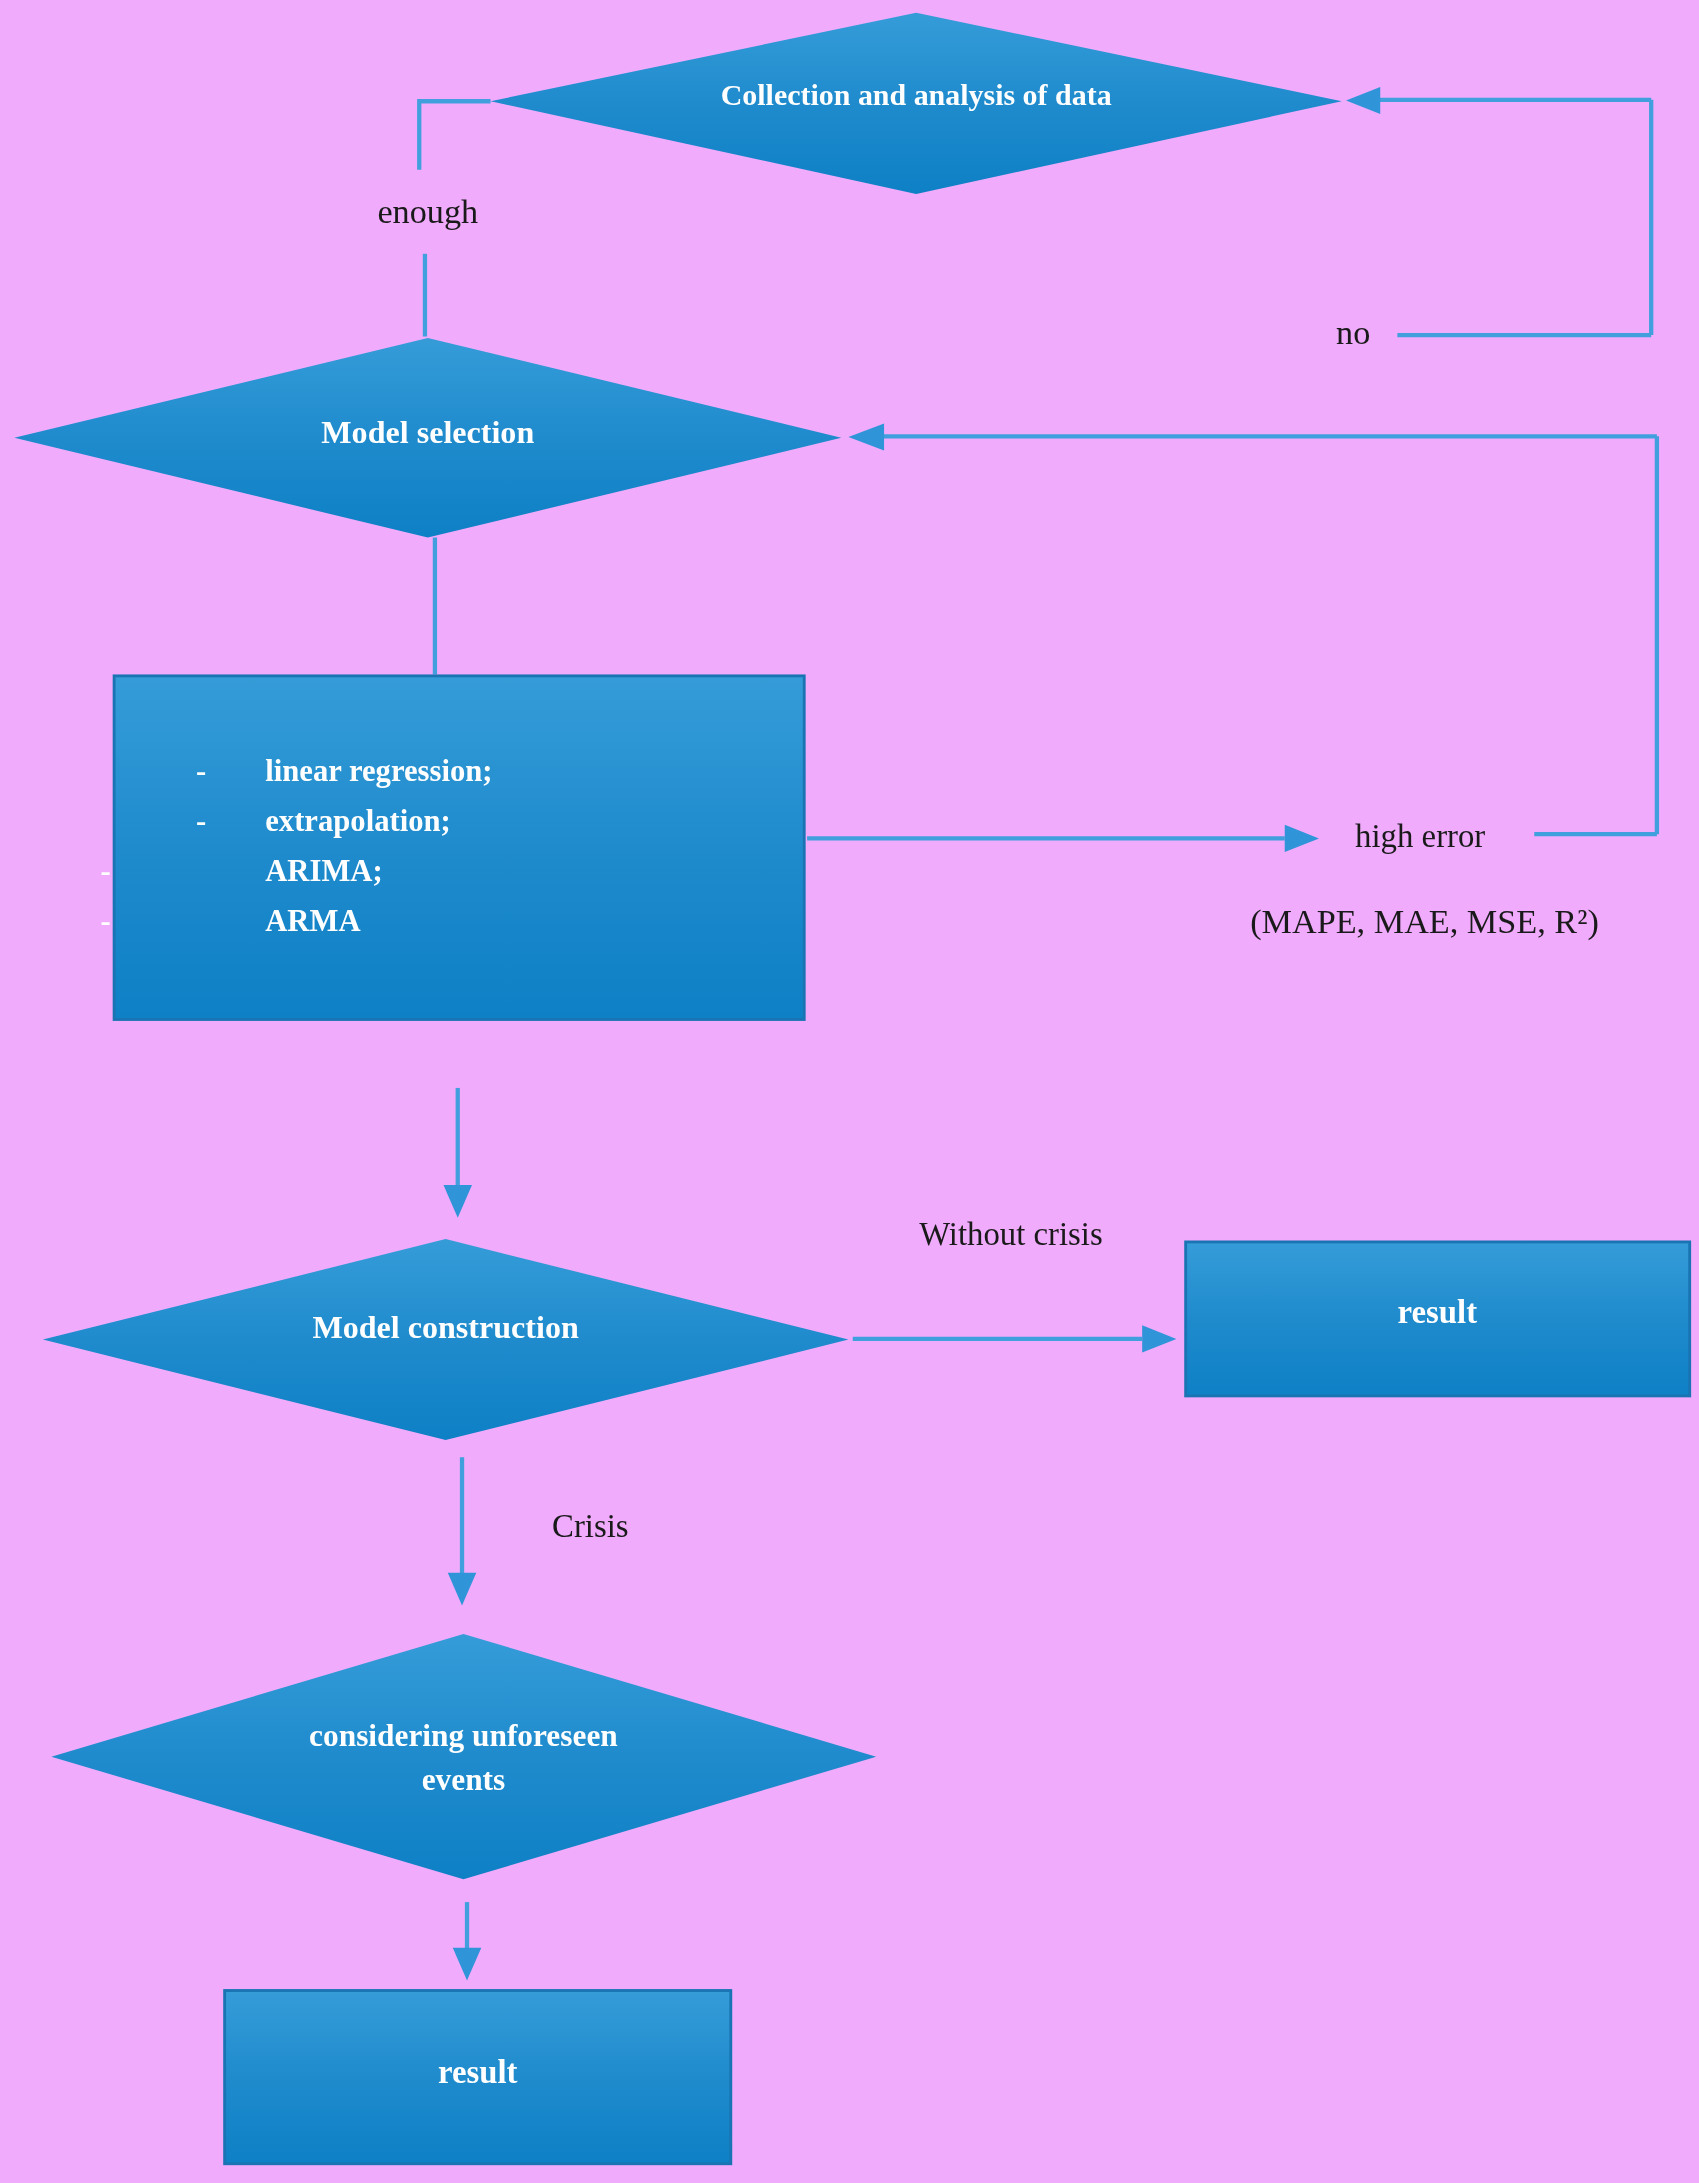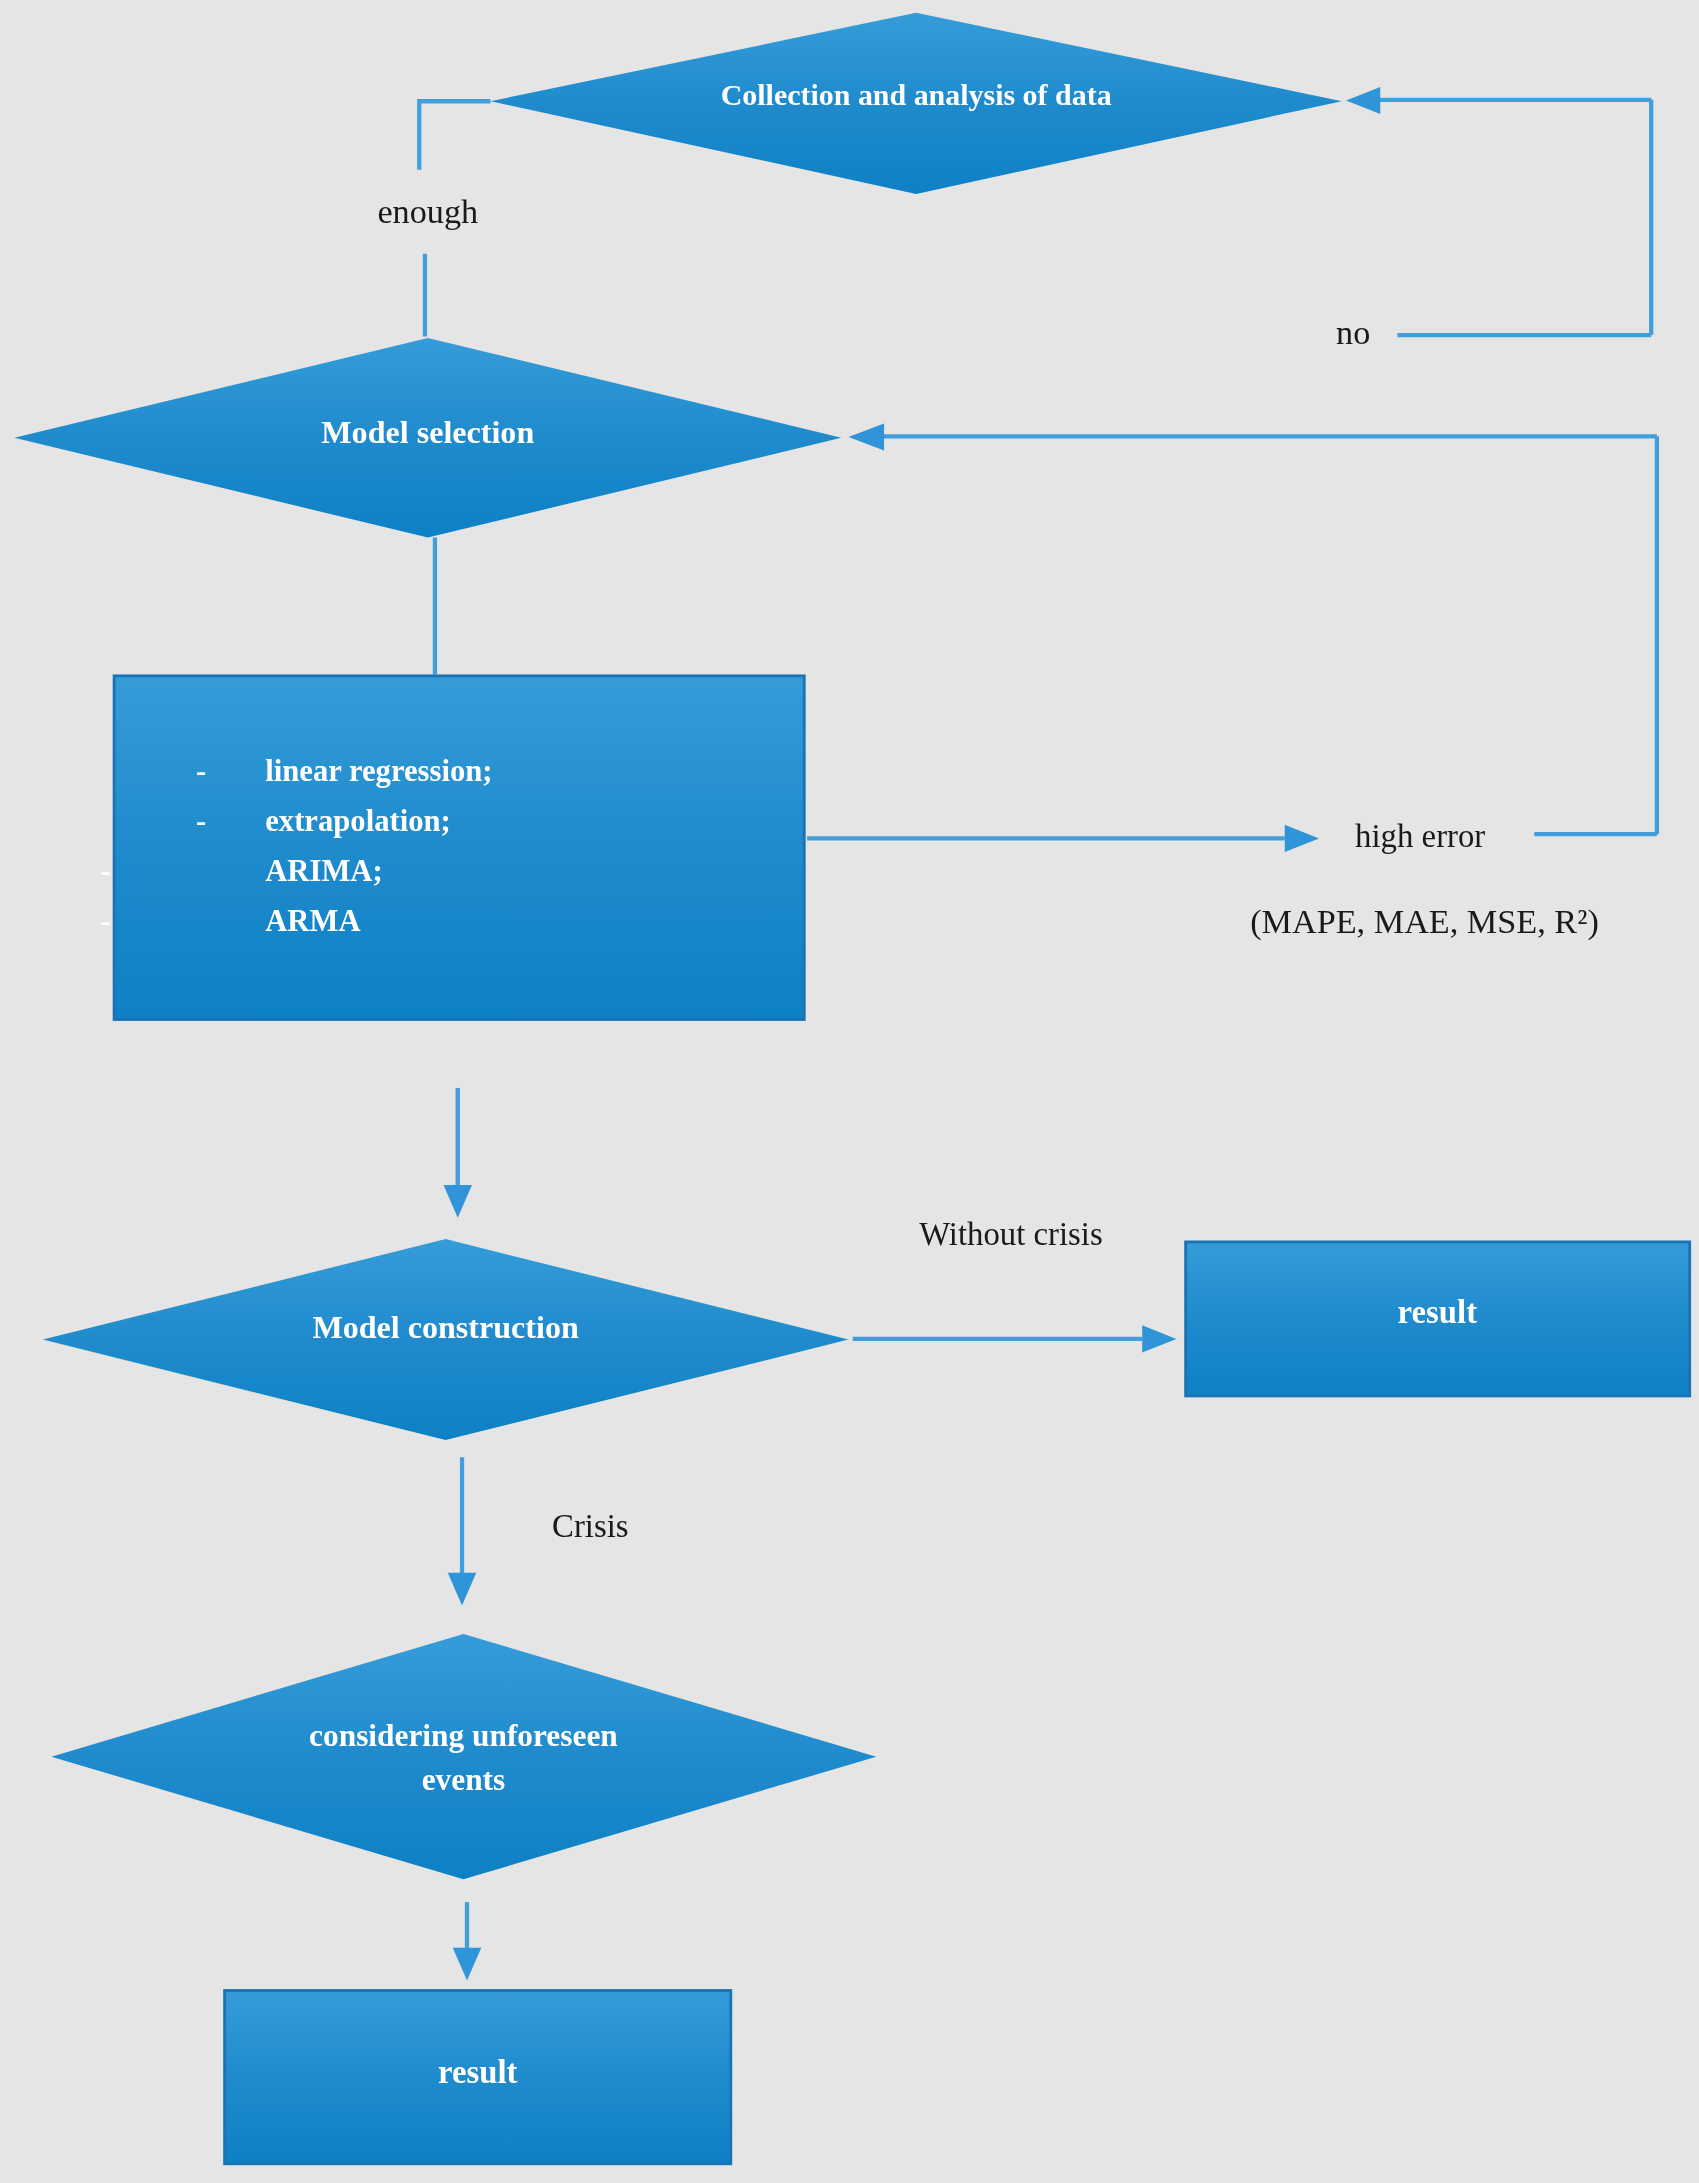--- a/index.html
+++ b/index.html
@@ -1,16 +1,16 @@
 <!DOCTYPE html>
 <html style="font-size:11.4px"><head>
 <meta charset="utf-8">
 <style>
   html,body{margin:0;padding:0;background:#ffffff;}
-  .page{position:relative;width:1699px;height:2183px;background:#e5e5e5;overflow:hidden;
+  .page{position:relative;width:1699px;height:2183px;background:#f0abfc;overflow:hidden;
         font-family:"Liberation Serif","DejaVu Serif",serif;}
   svg{display:block;}
   .node-shape{fill:url(#shapeGrad);}
   .node-rect{fill:url(#shapeGrad);stroke:#1a74b4;stroke-width:4;}
   .connector{stroke:#429fde;stroke-width:6;fill:none;}
   .arrowhead{fill:#2f94d8;stroke:none;}
   .shape-text{fill:#ffffff;font-weight:700;text-anchor:middle;
               font-family:"Liberation Serif","DejaVu Serif",serif;}
   .shape-text.sz42{font-size:42px;}
   .shape-text.sz44{font-size:44px;}

